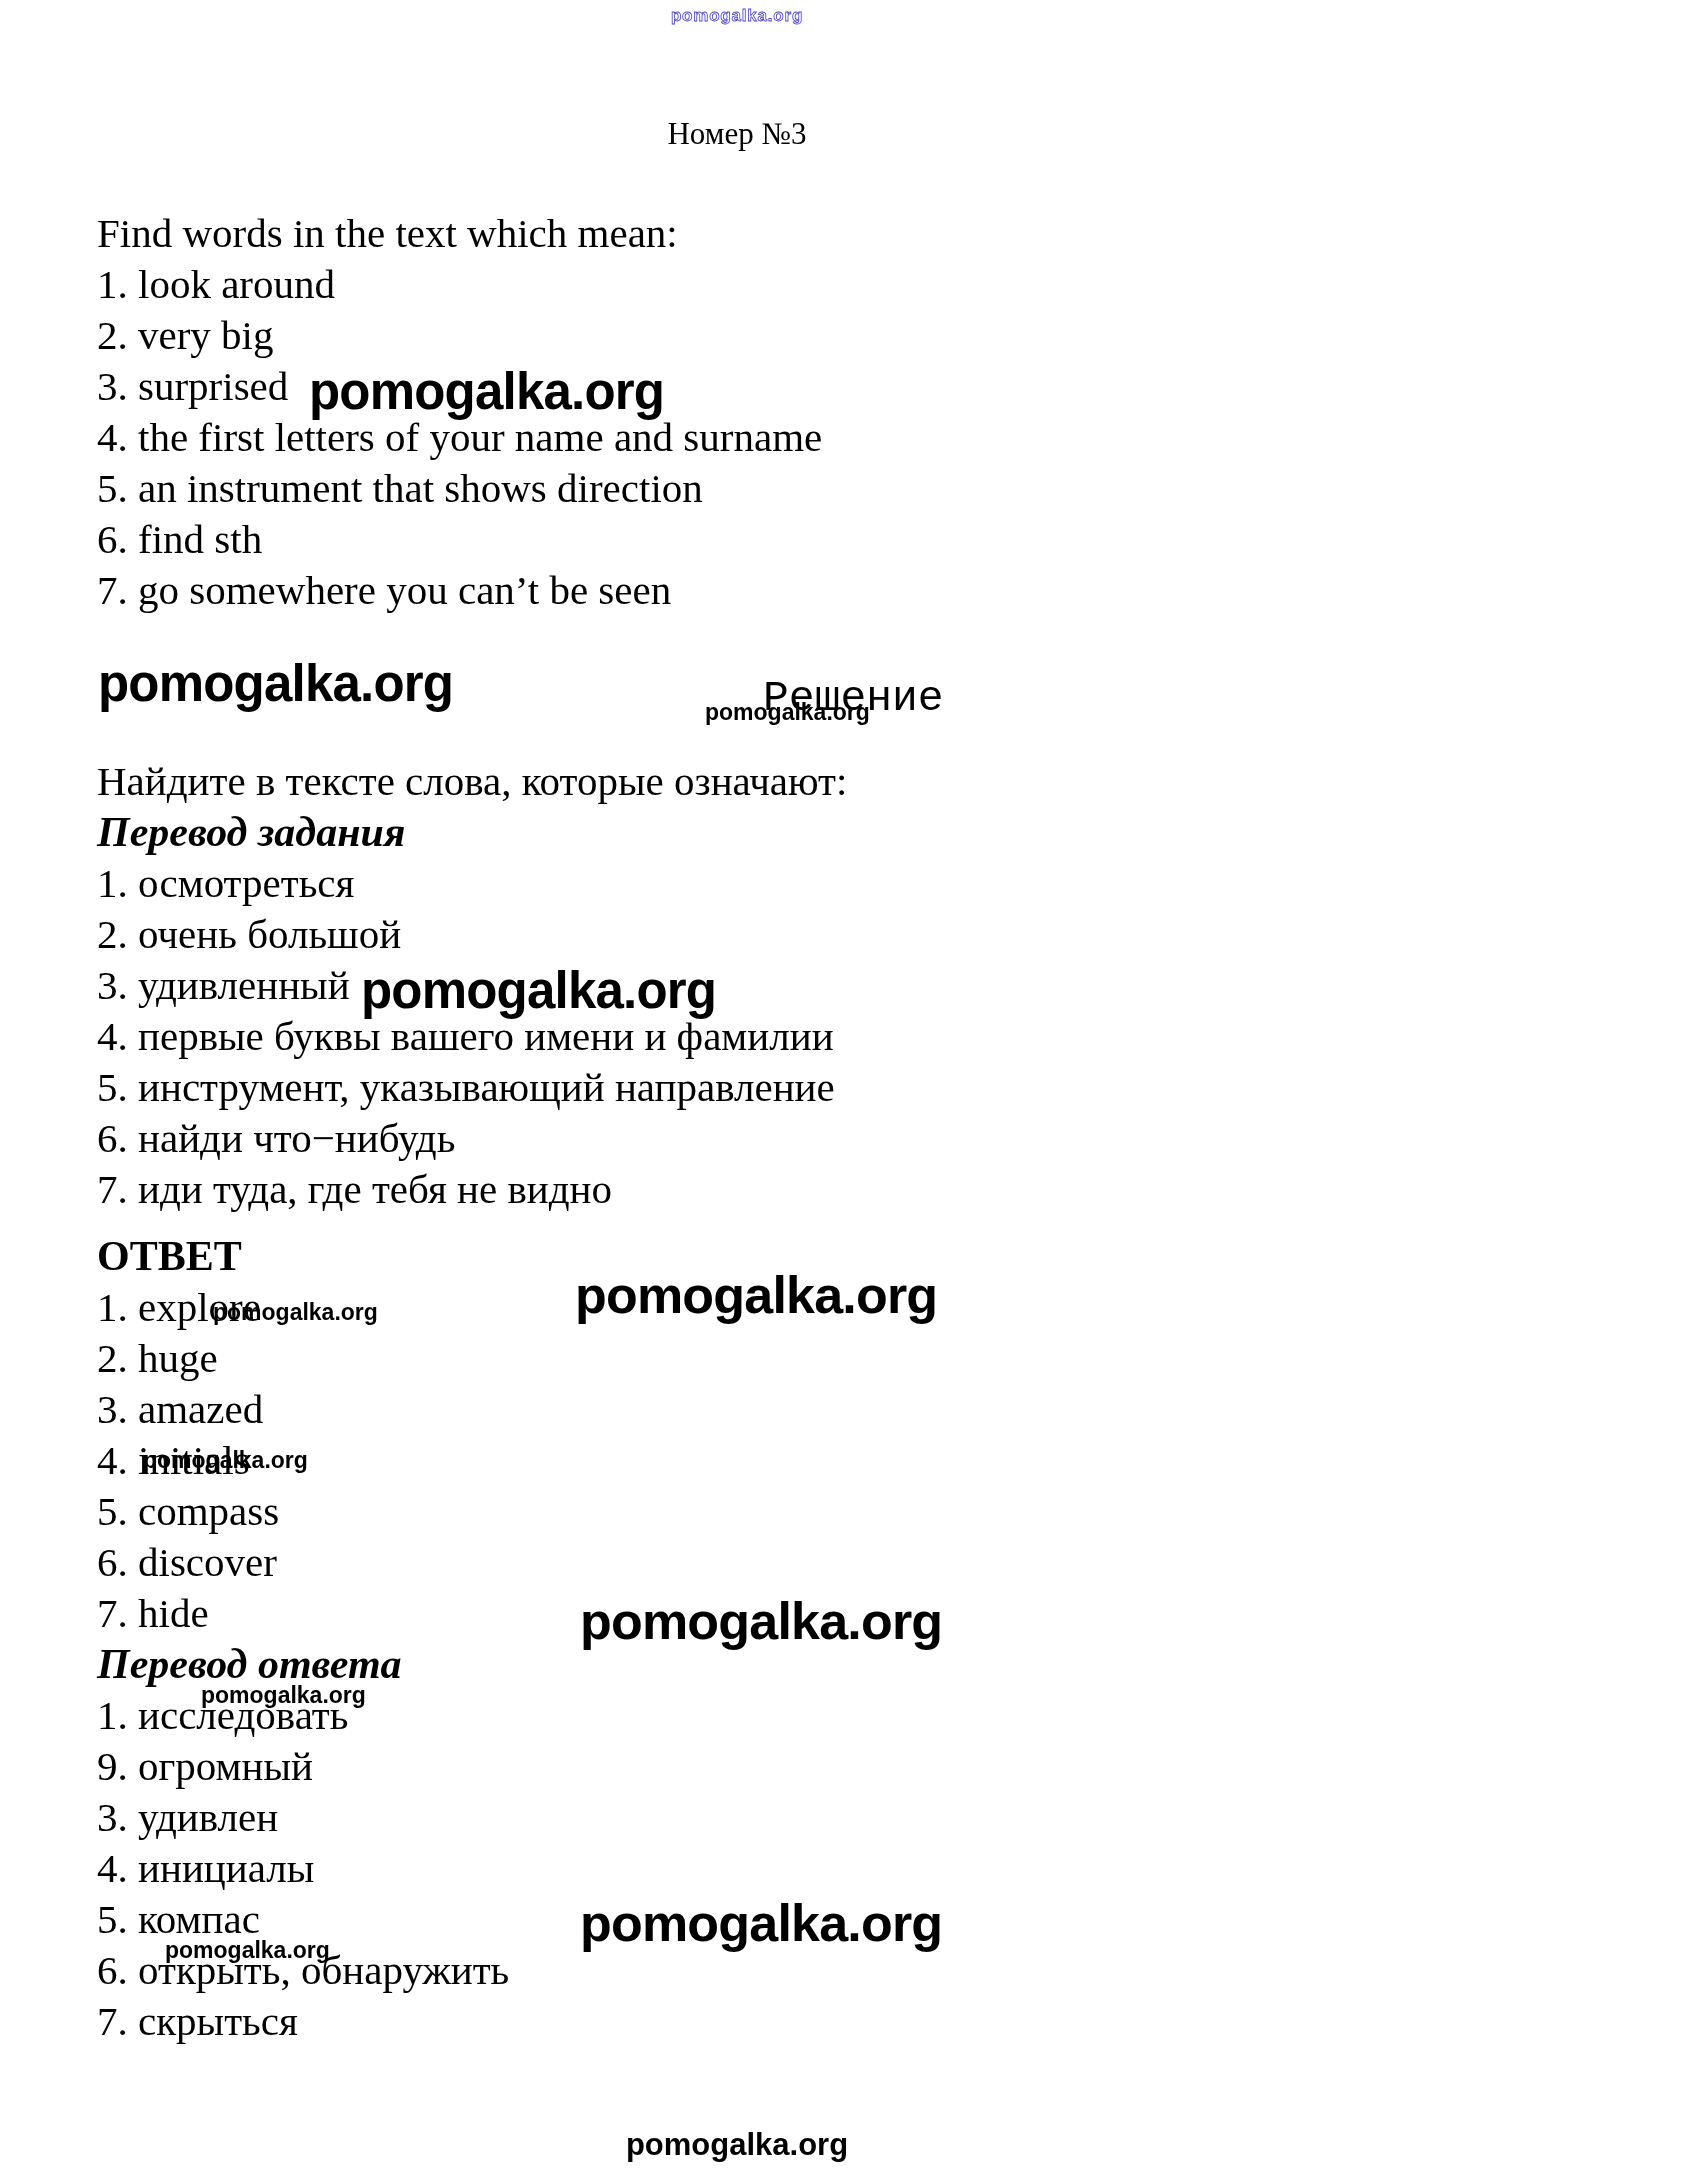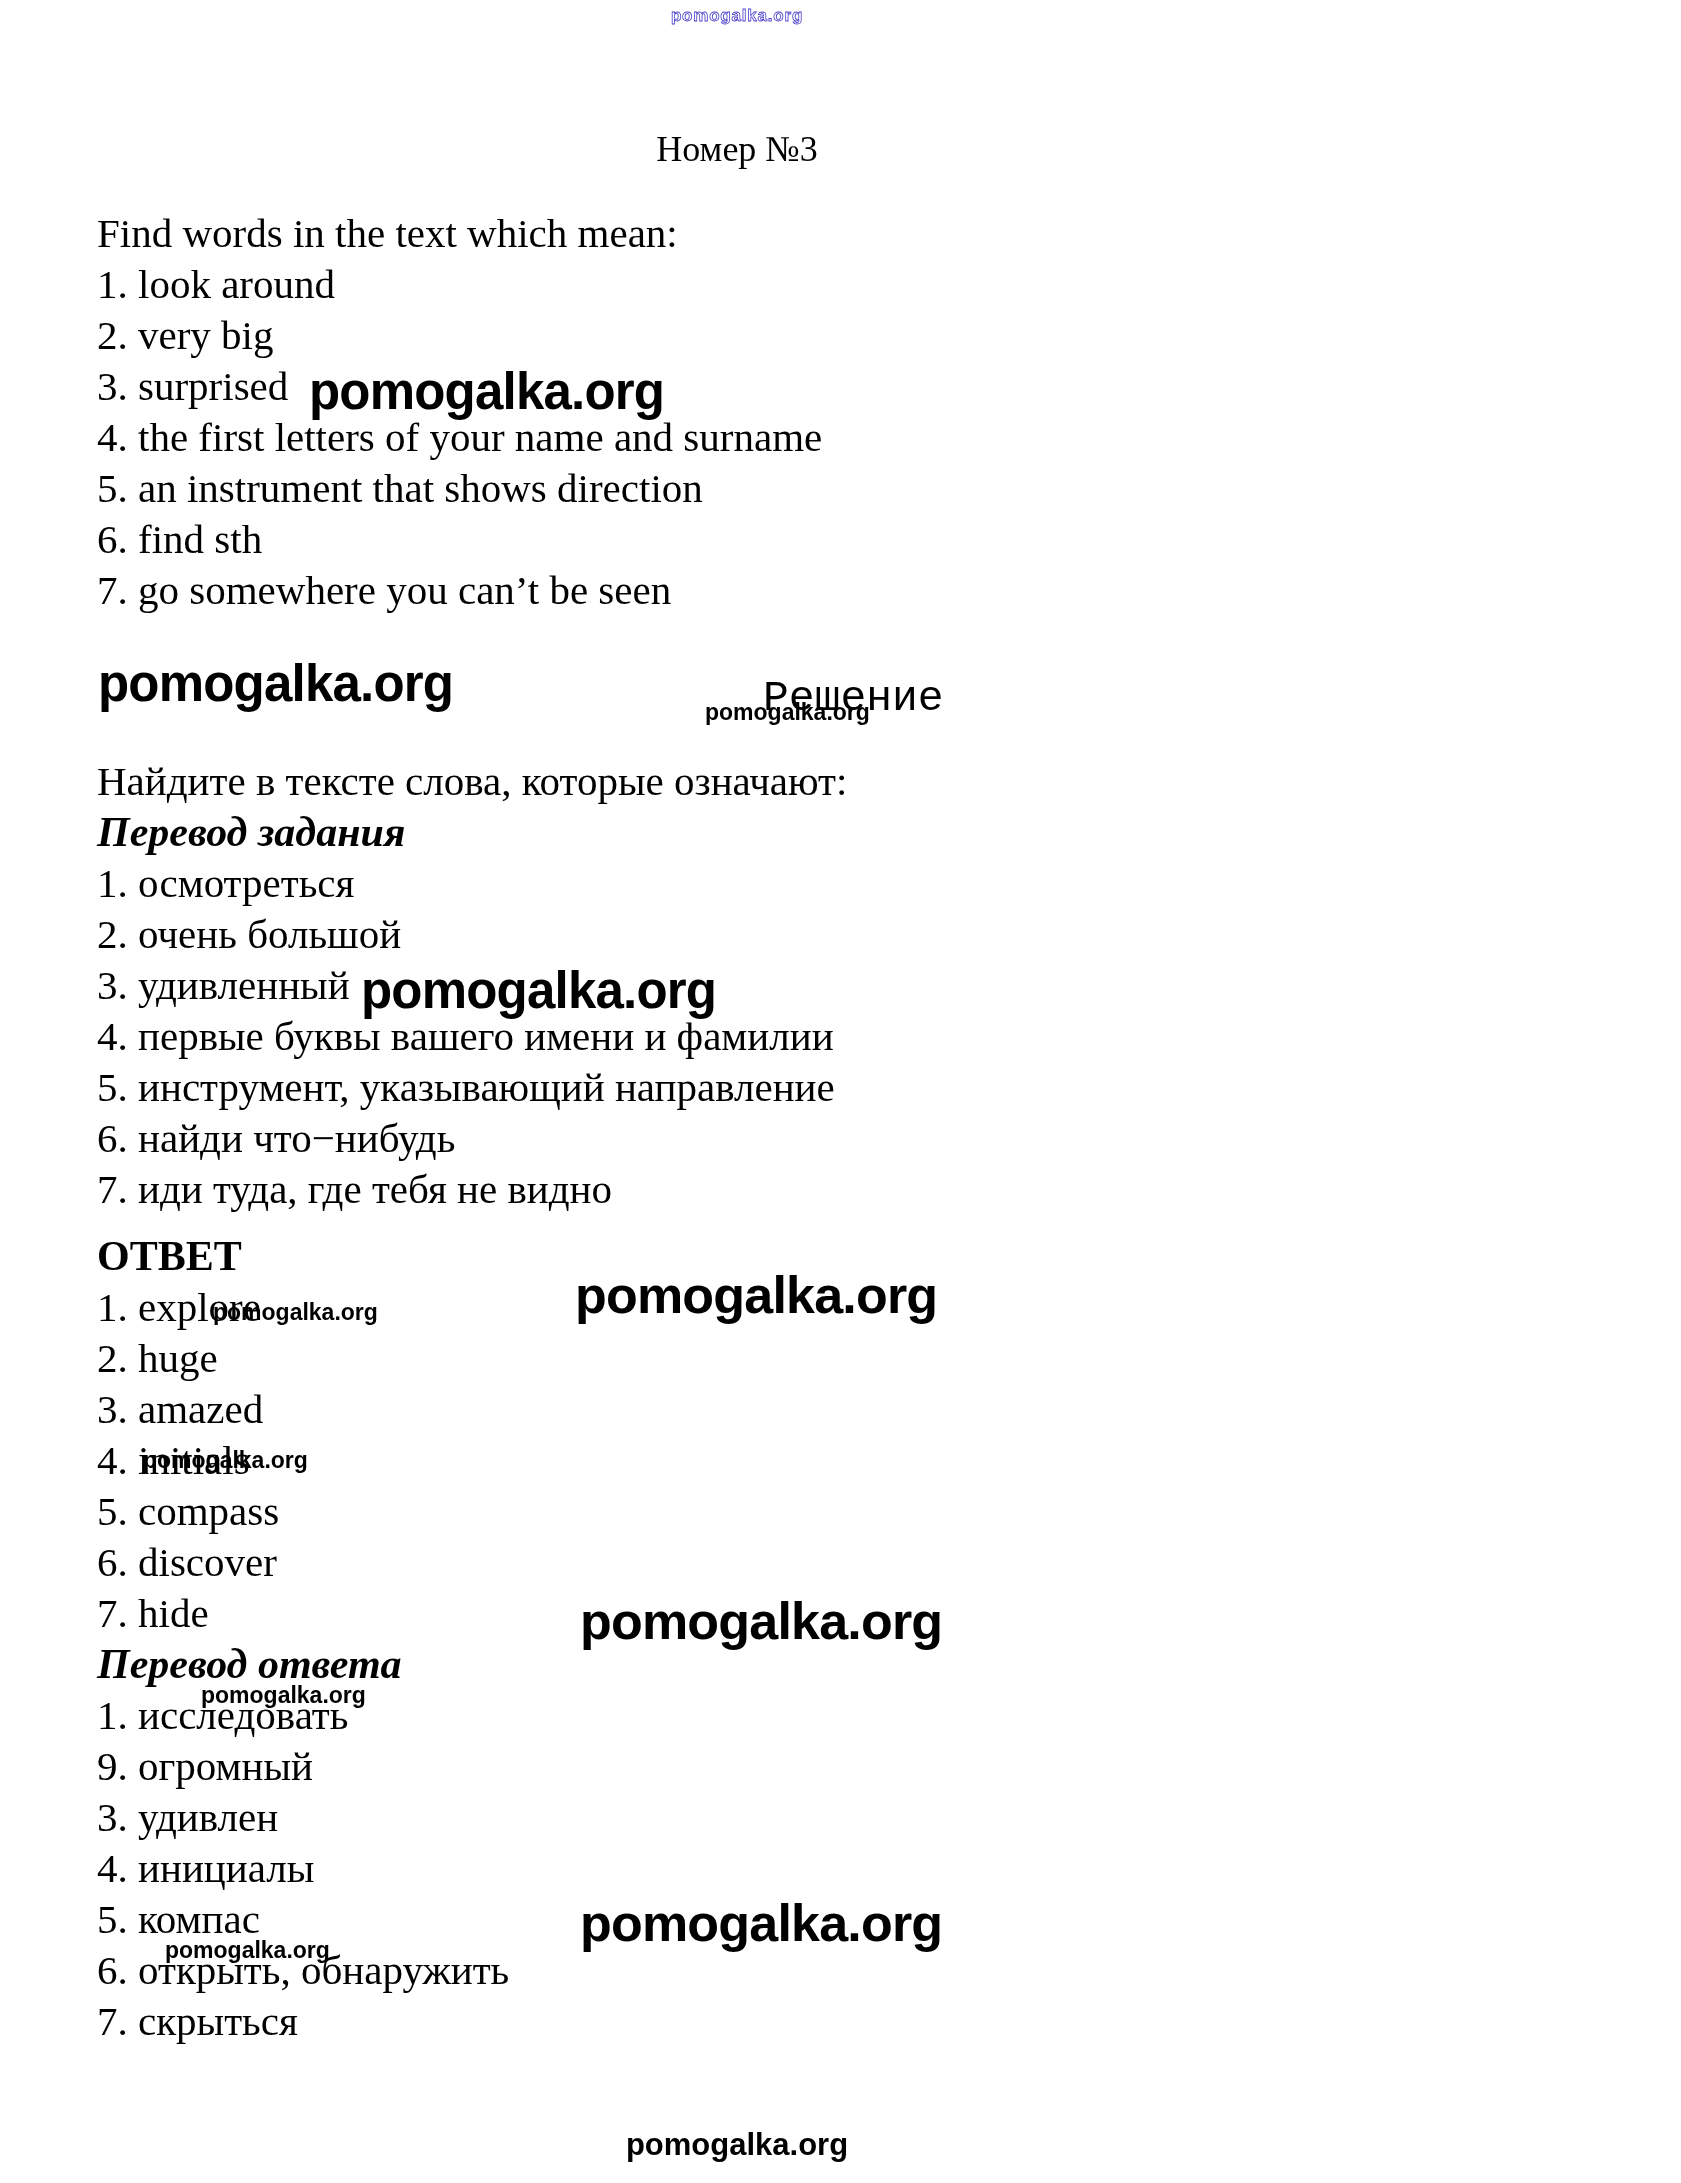--- a/index.html
+++ b/index.html
@@ -22,22 +22,22 @@
     color:#4a41cb;
   }
   @supports (-webkit-text-stroke: 1px #000){
     .wm-top{
       -webkit-text-fill-color:#ffffff;
       -webkit-text-stroke:0.8px #4a41cb;
     }
   }
   .title{
     position:absolute;top:112px;left:0;right:0;
-    margin:16px;text-align:center;
-    font-size:36px;font-weight:400;
+    margin:4px;text-align:center;
+    font-size:31px;font-weight:400;
   }
   .block{position:absolute;left:97px;}
   .line{
     font-size:41px;
     line-height:51px;
     white-space:pre;
   }
   .head-bi{font-weight:bold;font-style:italic;font-size:42px;}
   .head-b{font-weight:bold;font-size:42px;margin-top:16px;}
   .heading-solution{

